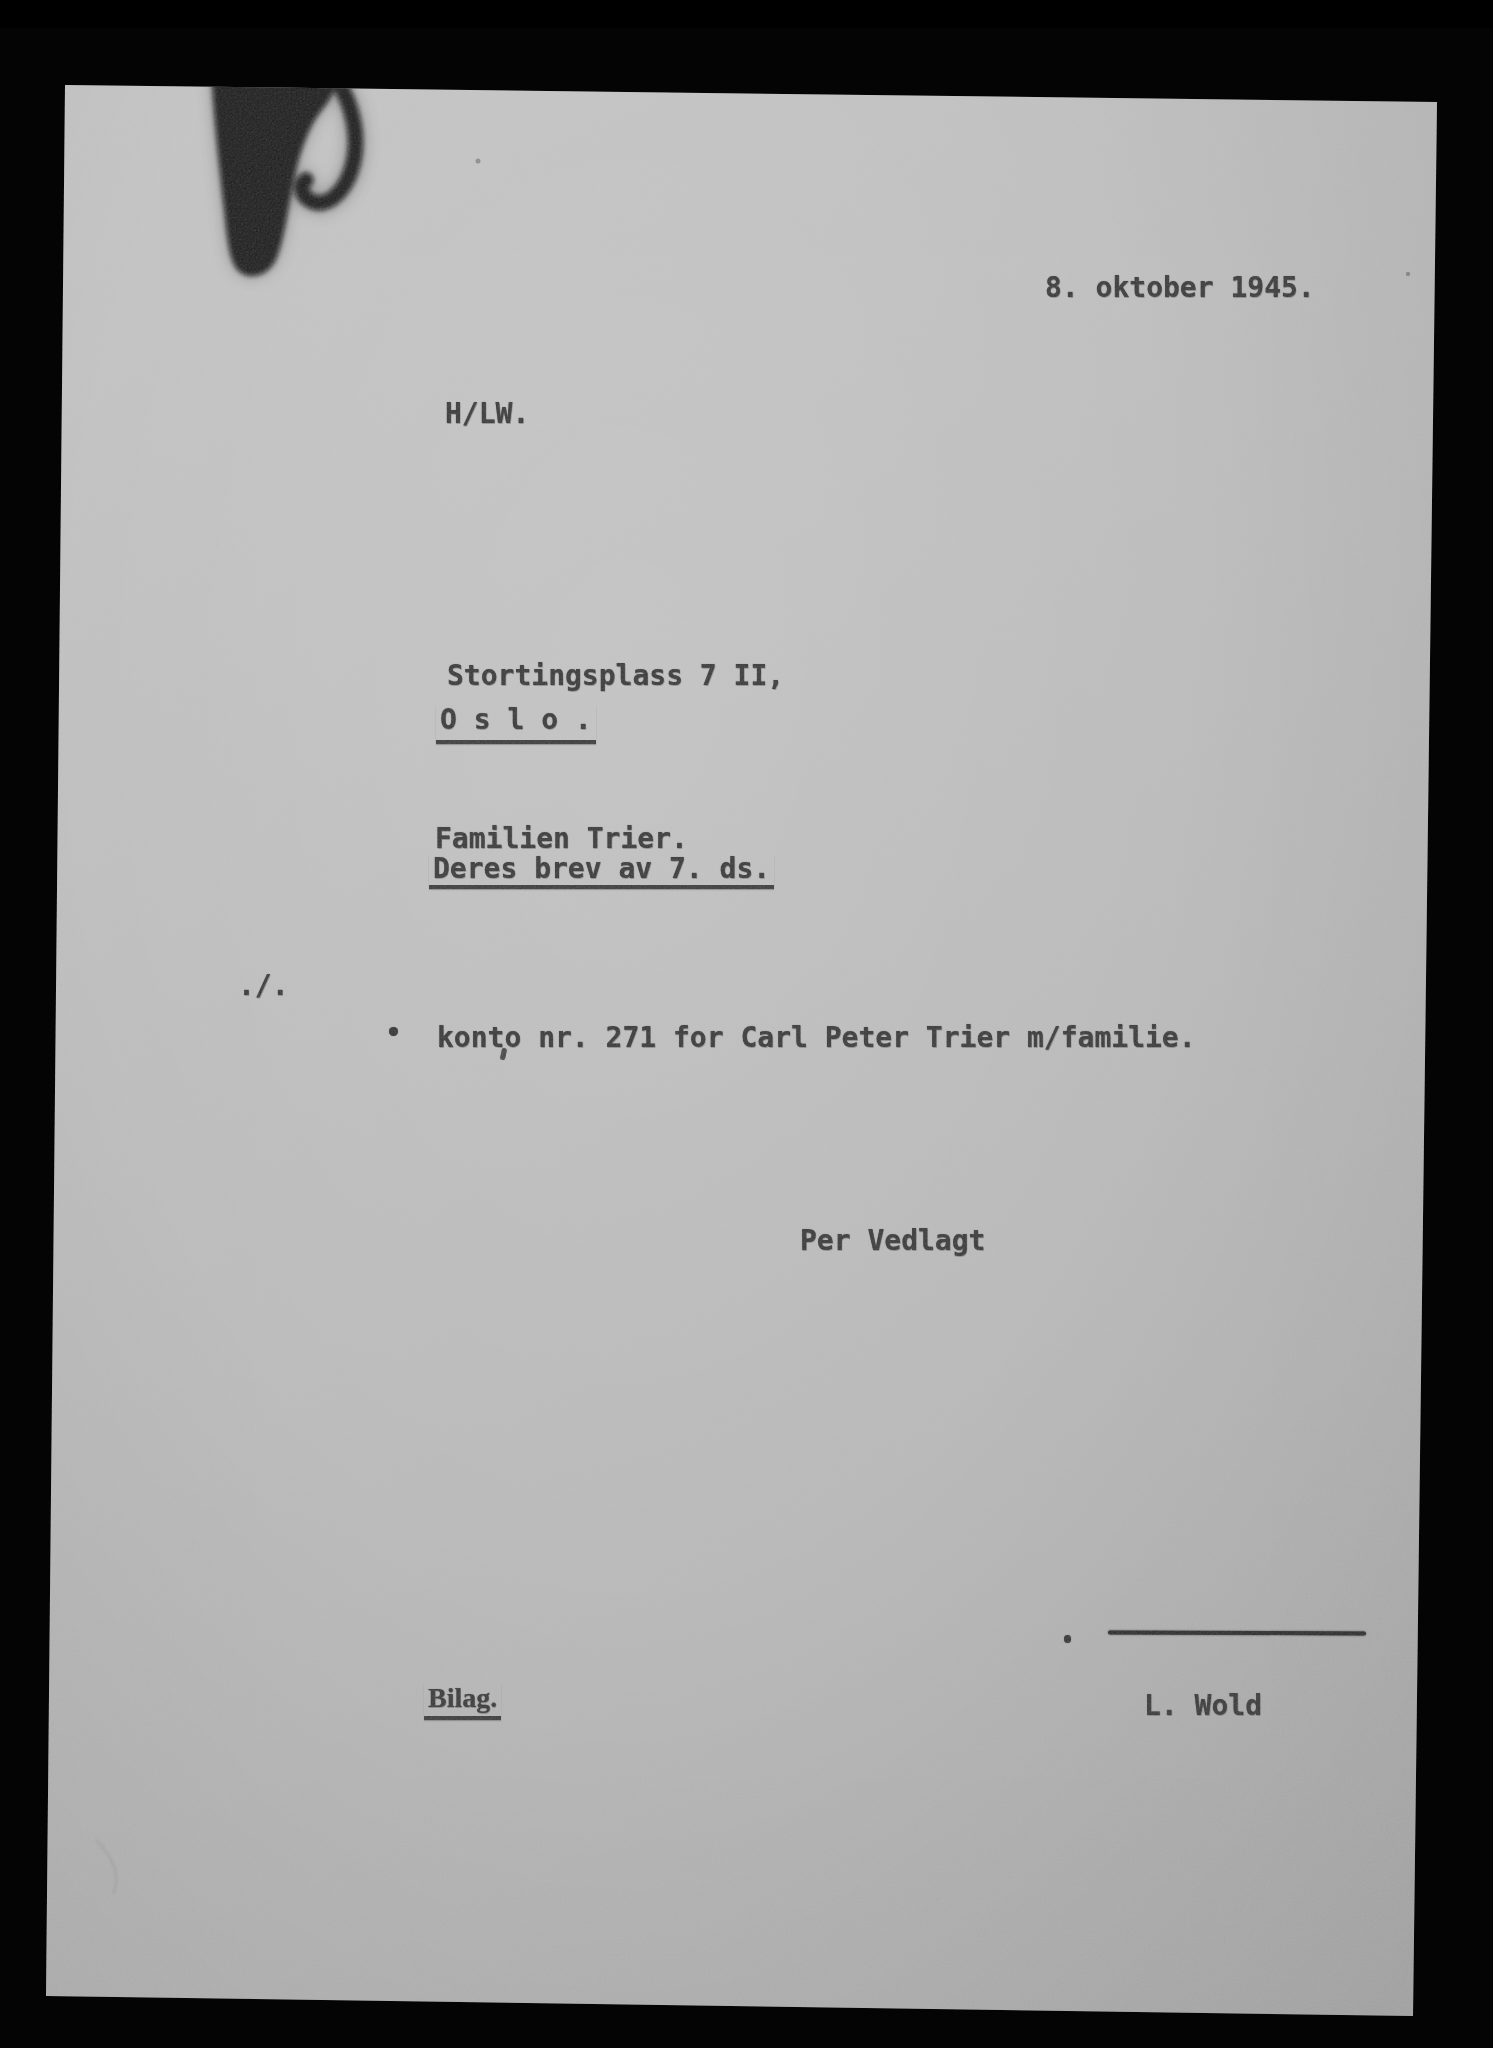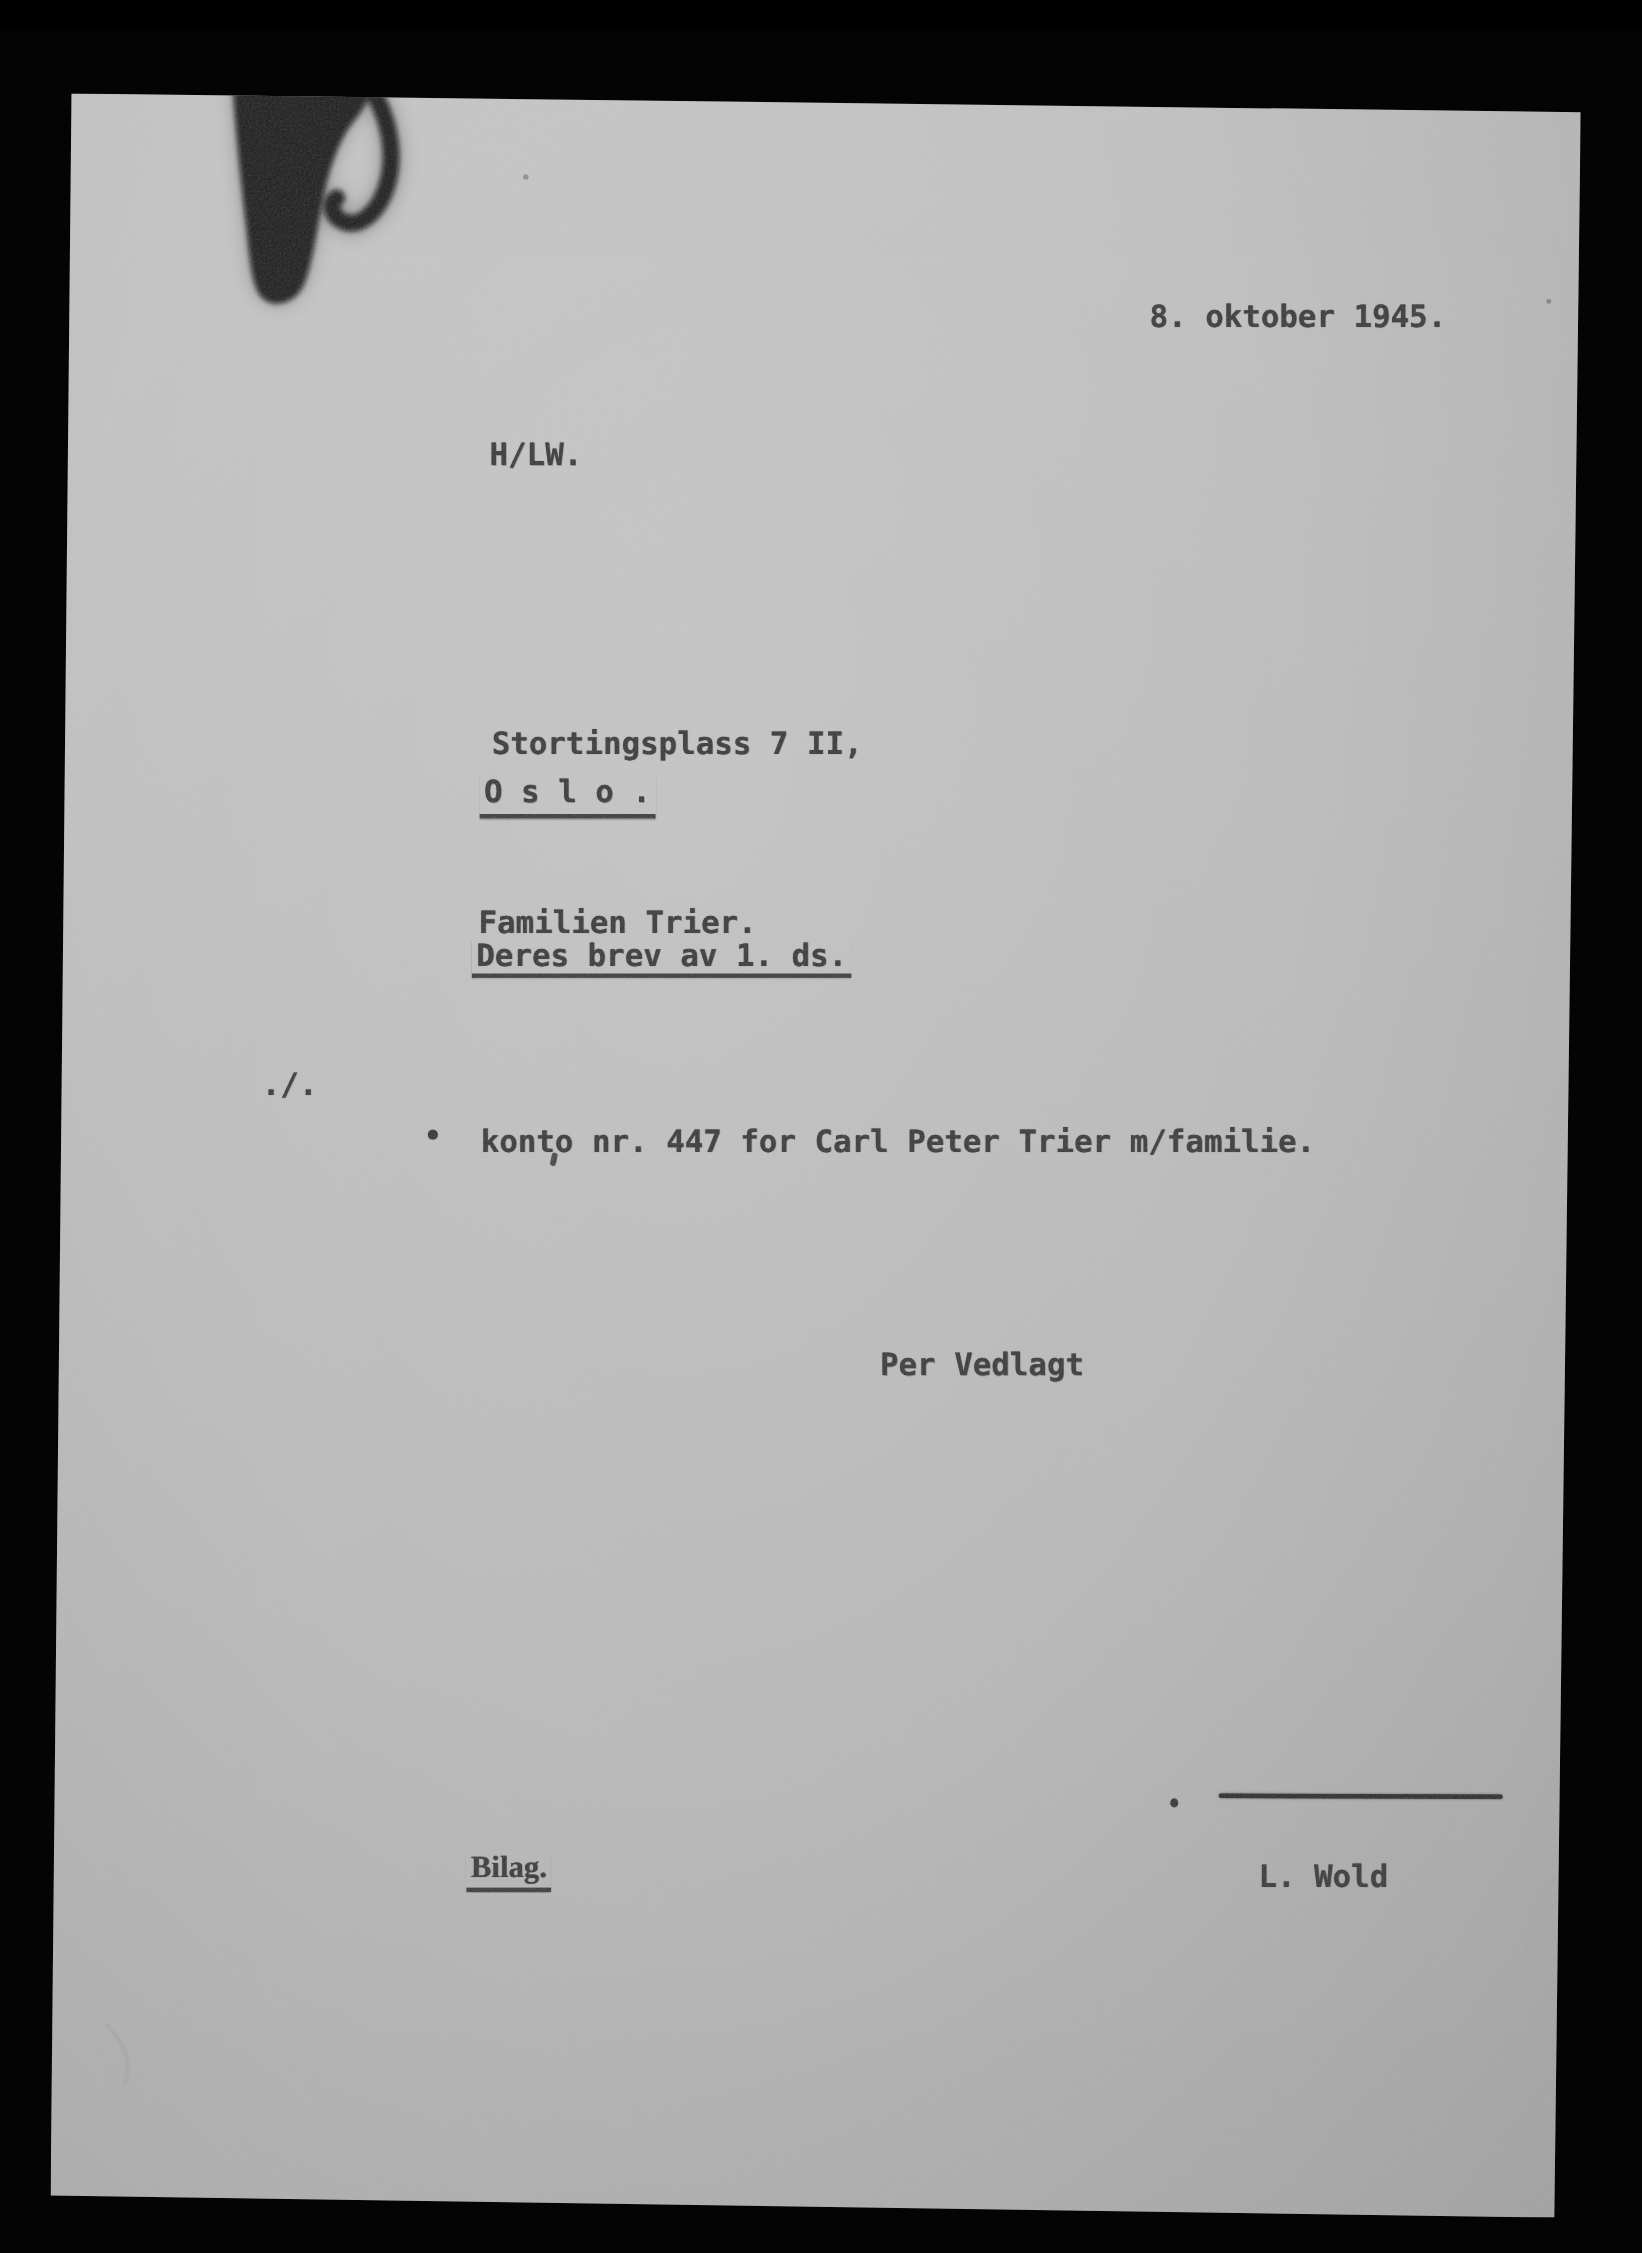--- a/index.html
+++ b/index.html
@@ -105,25 +105,25 @@
       <circle cx="1408" cy="246" r="2.2" fill="#7d7d7d"></circle>
     </svg>
 
     <span class="line pos-date">8. oktober 1945.</span>
     <span class="line pos-ref">H/LW.</span>
 
     <span class="line pos-addr2">Stortingsplass 7 II,</span>
     <span class="line pos-addr3"><span class="ul u-oslo">O s l o .</span></span>
 
     <span class="line pos-subj1">Familien Trier.</span>
-    <span class="line pos-subj2"><span class="ul u-deres">Deres brev av 1. ds.</span></span>
+    <span class="line pos-subj2"><span class="ul u-deres">Deres brev av 7. ds.</span></span>
 
     <span class="line pos-encl">./.</span>
     <div class="ink-dot bullet-dot"></div>
-    <span class="line pos-body2">konto nr. 447 for Carl Peter Trier m/familie.</span>
+    <span class="line pos-body2">konto nr. 271 for Carl Peter Trier m/familie.</span>
     <div class="stray-271"></div>
 
     <span class="line pos-name">Per Vedlagt</span>
 
     <div class="ink-dot stray-sig-dot"></div>
     <div class="sig-line"></div>
 
     <span class="line pos-bilag"><span class="ul u-bilag">Bilag.</span></span>
     <span class="line pos-wold">L. Wold</span>
 

